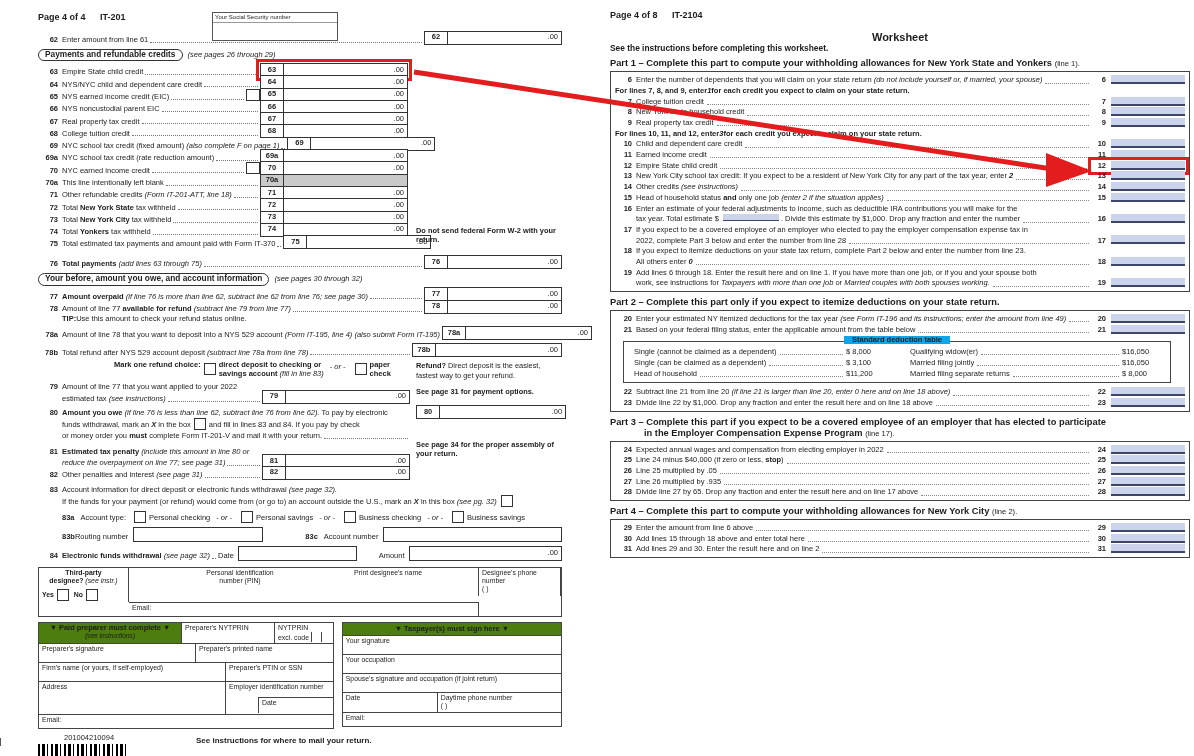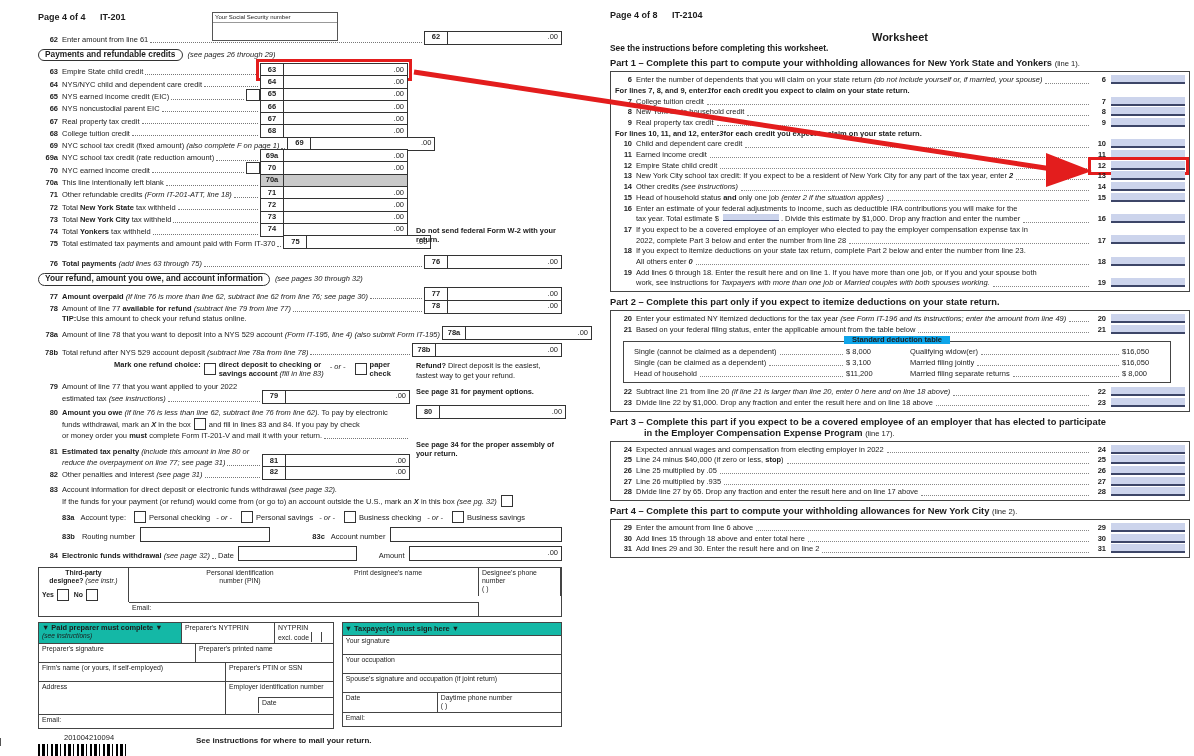--- a/index.html
+++ b/index.html
@@ -38,21 +38,21 @@
   
   .tp{display:grid;grid-template-columns:90px 222px 128px 1fr;border:1.5px solid #444;margin-top:6px;font-size:6.9px}
   .tpc{border-right:1px solid #444;padding:1px 3px;min-height:11px;position:relative}
   .tp .r2{border-top:1px solid #444}
   .signrow{display:flex;margin-top:5px;align-items:flex-start}
   .grid{border:1.5px solid #444;font-size:6.9px}
   .gl{display:flex}
   .gc{border-right:1px solid #444;border-top:1px solid #444;padding:1px 3px;overflow:hidden}
   .gc:last-child{border-right:none}
   .gl:first-child .gc{border-top:none}
-  .grayhead{background:#14b8a6;font-weight:bold;font-size:7.4px}
+  .grayhead{background:#4d7c0f;font-weight:bold;text-align:center;font-size:7.4px}
   .footer{display:flex;align-items:flex-start;margin-top:5px}
   .barcode{width:88px;height:22px;margin-top:2px;background:repeating-linear-gradient(90deg,#000 0 2px,#fff 2px 4px,#000 4px 7px,#fff 7px 9px,#000 9px 10px,#fff 10px 13px)}
   .bcnum{font-size:7.5px;margin-left:26px}
   .mailnote{font-weight:bold;font-size:8px;margin-left:70px;margin-top:2px}
   .tick{position:absolute;left:0;top:738px;width:1px;height:8px;background:#555}
   
   #form-right{position:absolute;left:610px;top:10px;width:580px;font-size:7.5px;line-height:1.18}
   #form-right .hdr{}
   .wtitle{text-align:center;font-weight:bold;font-size:11px}
   .wsub{font-weight:bold;font-size:8.4px;margin-bottom:4px}
@@ -250,21 +250,21 @@
     <span class="cnum">76</span>
     <span><span class="b">Total payments </span><span class="i">(add lines 63 through 75)</span></span>
     <span class="leader"></span>
     <span class="vbox w">
       <span class="bn">76</span>
       <span class="bv">.00</span>
     </span>
   </div>
 
   <div class="sect">
-    <span class="pill">Your refund, amount you owe, and account information</span>
+    <span class="pill">Your before, amount you owe, and account information</span>
     <span class="snote i">(see pages 30 through 32)</span>
   </div>
 
   <div class="crow">
     <span class="cnum">77</span>
     <span><span class="b">Amount overpaid </span><span class="i">(if line 76 is more than line 62, subtract line 62 from line 76; see page 30)</span></span>
     <span class="leader"></span>
     <span class="vbox w">
       <span class="bn">77</span>
       <span class="bv">.00</span>
@@ -396,21 +396,21 @@
     <span>Personal savings</span>
     <span class="i" style="margin:0 6px">- or -</span>
     <span class="cb"></span>
     <span>Business checking</span>
     <span class="i" style="margin:0 6px">- or -</span>
     <span class="cb"></span>
     <span>Business savings</span>
   </div>
 
   <div class="prow" style="margin-top:5px;margin-left:24px;height:14px">
-    <span class="b" style="margin-right:7px">83b</span>
+    <span class="b" style="margin-right:0">83b</span>
     <span>Routing number</span>
     <span style="display:inline-block;width:128px;height:13px;border:1px solid #333;margin-left:5px"></span>
     <span class="b" style="margin-left:42px;margin-right:6px">83c</span>
     <span>Account number</span>
     <span style="display:inline-block;flex:1;height:13px;border:1px solid #333;margin-left:5px"></span>
   </div>
 
   <div class="prow" style="margin-top:5px;height:14px">
     <span class="cnum">84</span>
     <span><span class="b">Electronic funds withdrawal </span><span class="i">(see page 32)</span></span>

